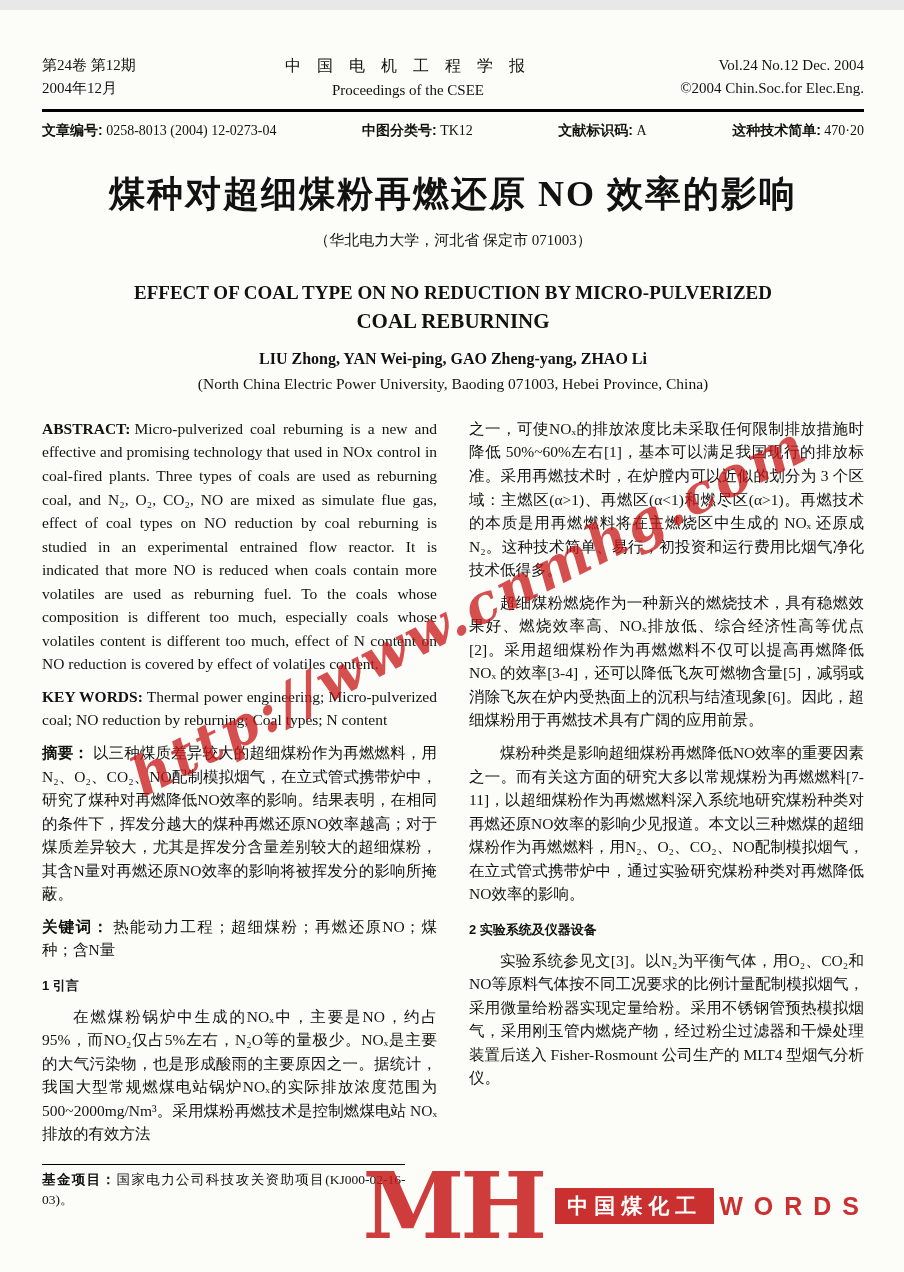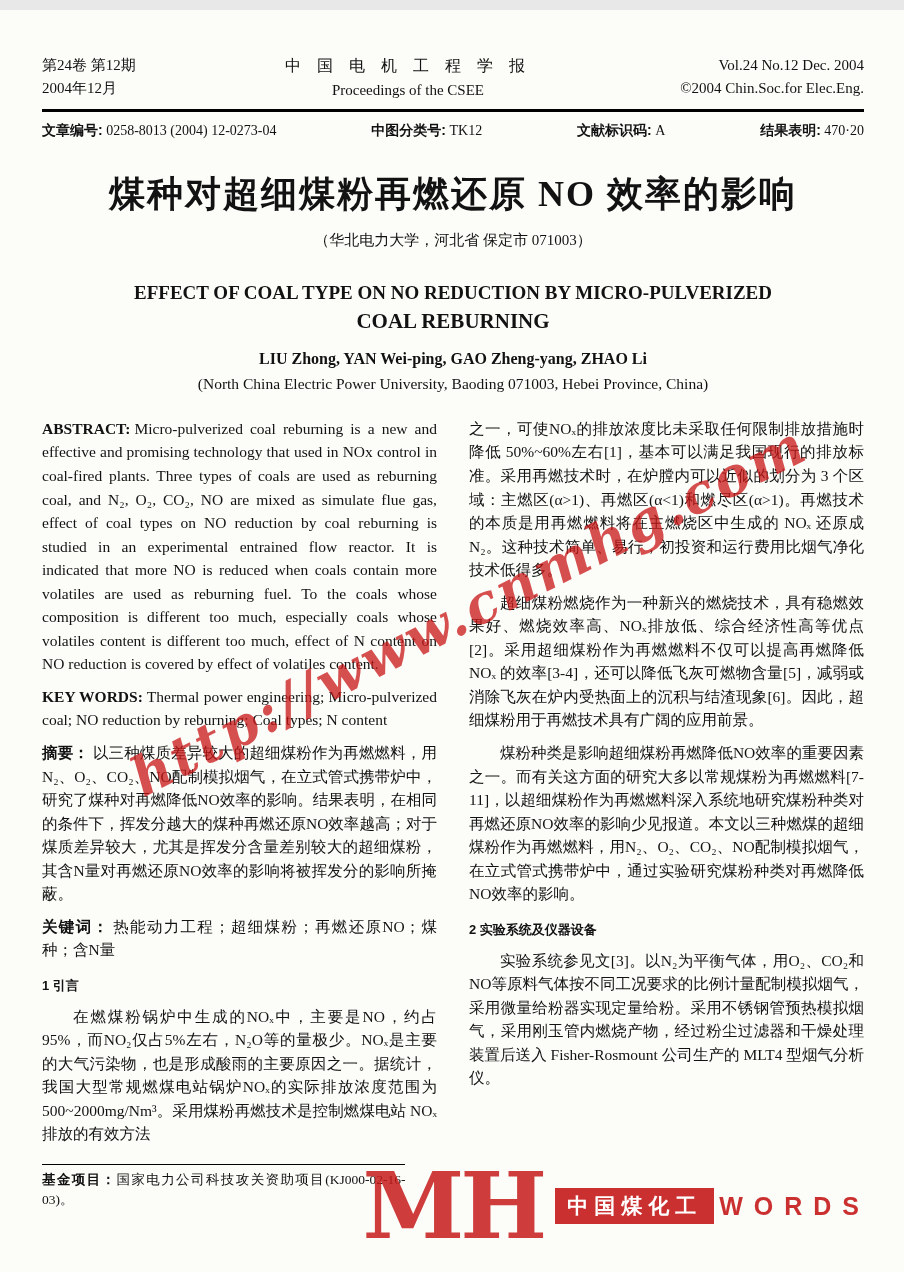--- a/index.html
+++ b/index.html
@@ -119,21 +119,21 @@
         <div>Vol.24 No.12 Dec. 2004</div>
         <div>©2004 Chin.Soc.for Elec.Eng.</div>
       </div>
     </div>
     <div class="header-rule"></div>
 
     <div class="meta-row">
       <span><b>文章编号:</b> <span>0258-8013 (2004) 12-0273-04</span></span>
       <span><b>中图分类号:</b> <span>TK12</span></span>
       <span><b>文献标识码:</b> <span>A</span></span>
-      <span><b>结果表明:</b> <span>470·20</span></span>
+      <span><b>这种技术简单:</b> <span>470·20</span></span>
     </div>
 
     <div class="title-cn">煤种对超细煤粉再燃还原 NO 效率的影响</div>
     <div class="affil-cn">（华北电力大学，河北省 保定市 071003）</div>
     <div class="title-en">EFFECT OF COAL TYPE ON NO REDUCTION BY MICRO-PULVERIZED</div>
     <div class="title-en2">COAL REBURNING</div>
     <div class="authors-en">LIU Zhong,  YAN Wei-ping,  GAO Zheng-yang,  ZHAO Li</div>
     <div class="affil-en">(North China Electric Power University, Baoding 071003, Hebei Province, China)</div>
 
     <div class="columns">

